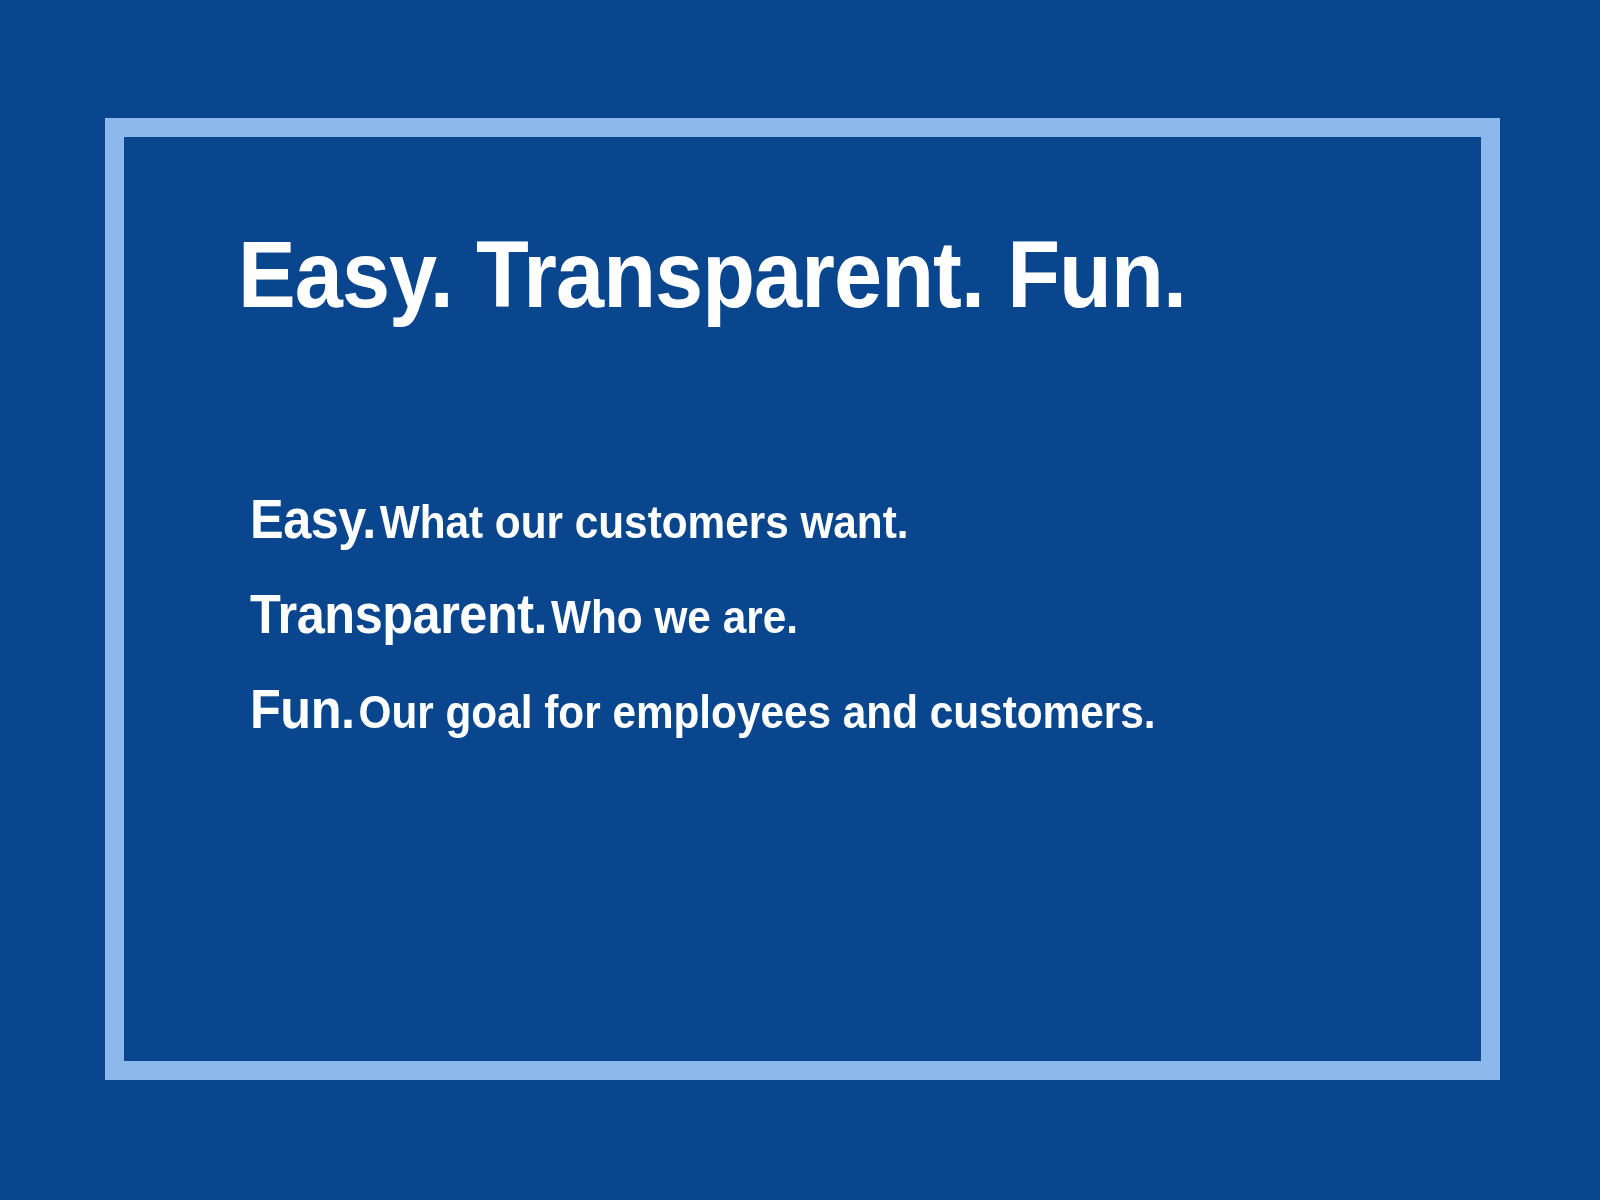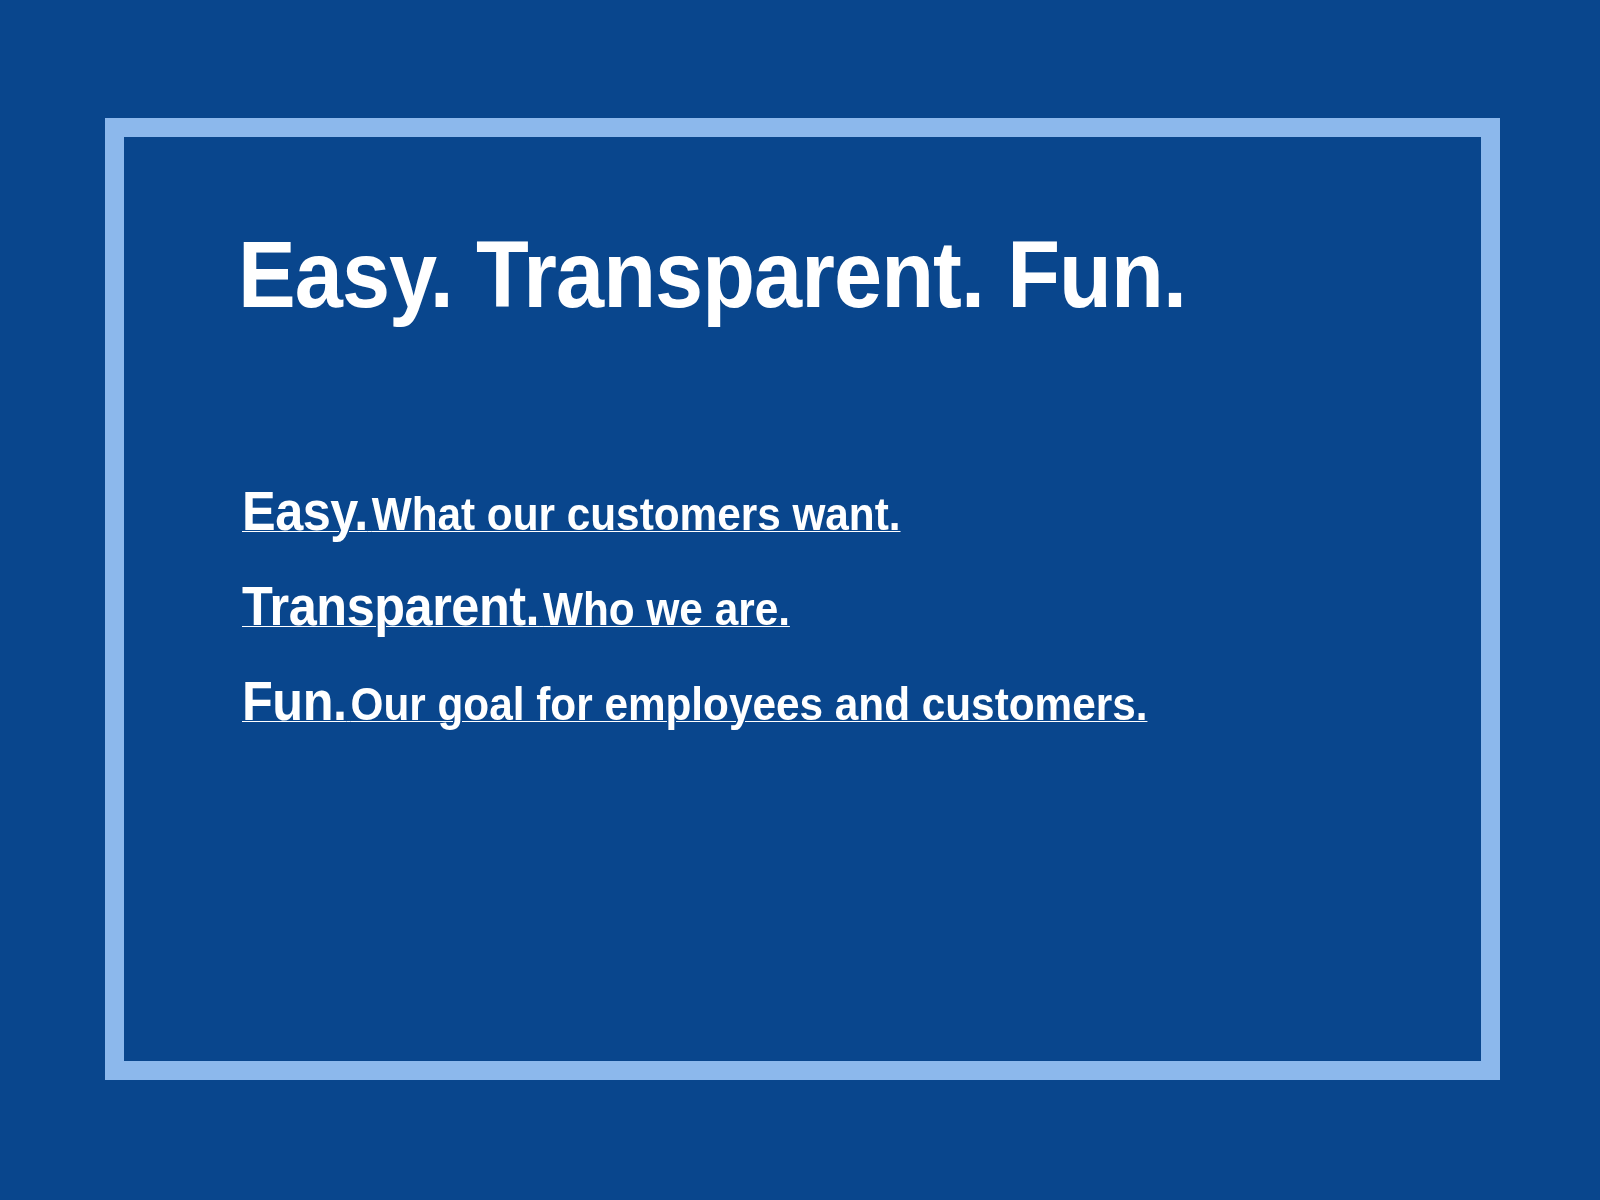--- a/index.html
+++ b/index.html
@@ -64,22 +64,21 @@
     transform: scaleX(0.9);
     transform-origin: left center;
     white-space: nowrap;
   }
 
   .spacer {
     height: 96px;
   }
 
   .definitions {
-    margin: 4px;
-    text-decoration: underline;
+    margin: 12px;
   }
 
   .def-line {
     color: #ffffff;
     line-height: 81px;
     white-space: nowrap;
     transform: scaleX(0.9);
     transform-origin: left center;
   }
 

